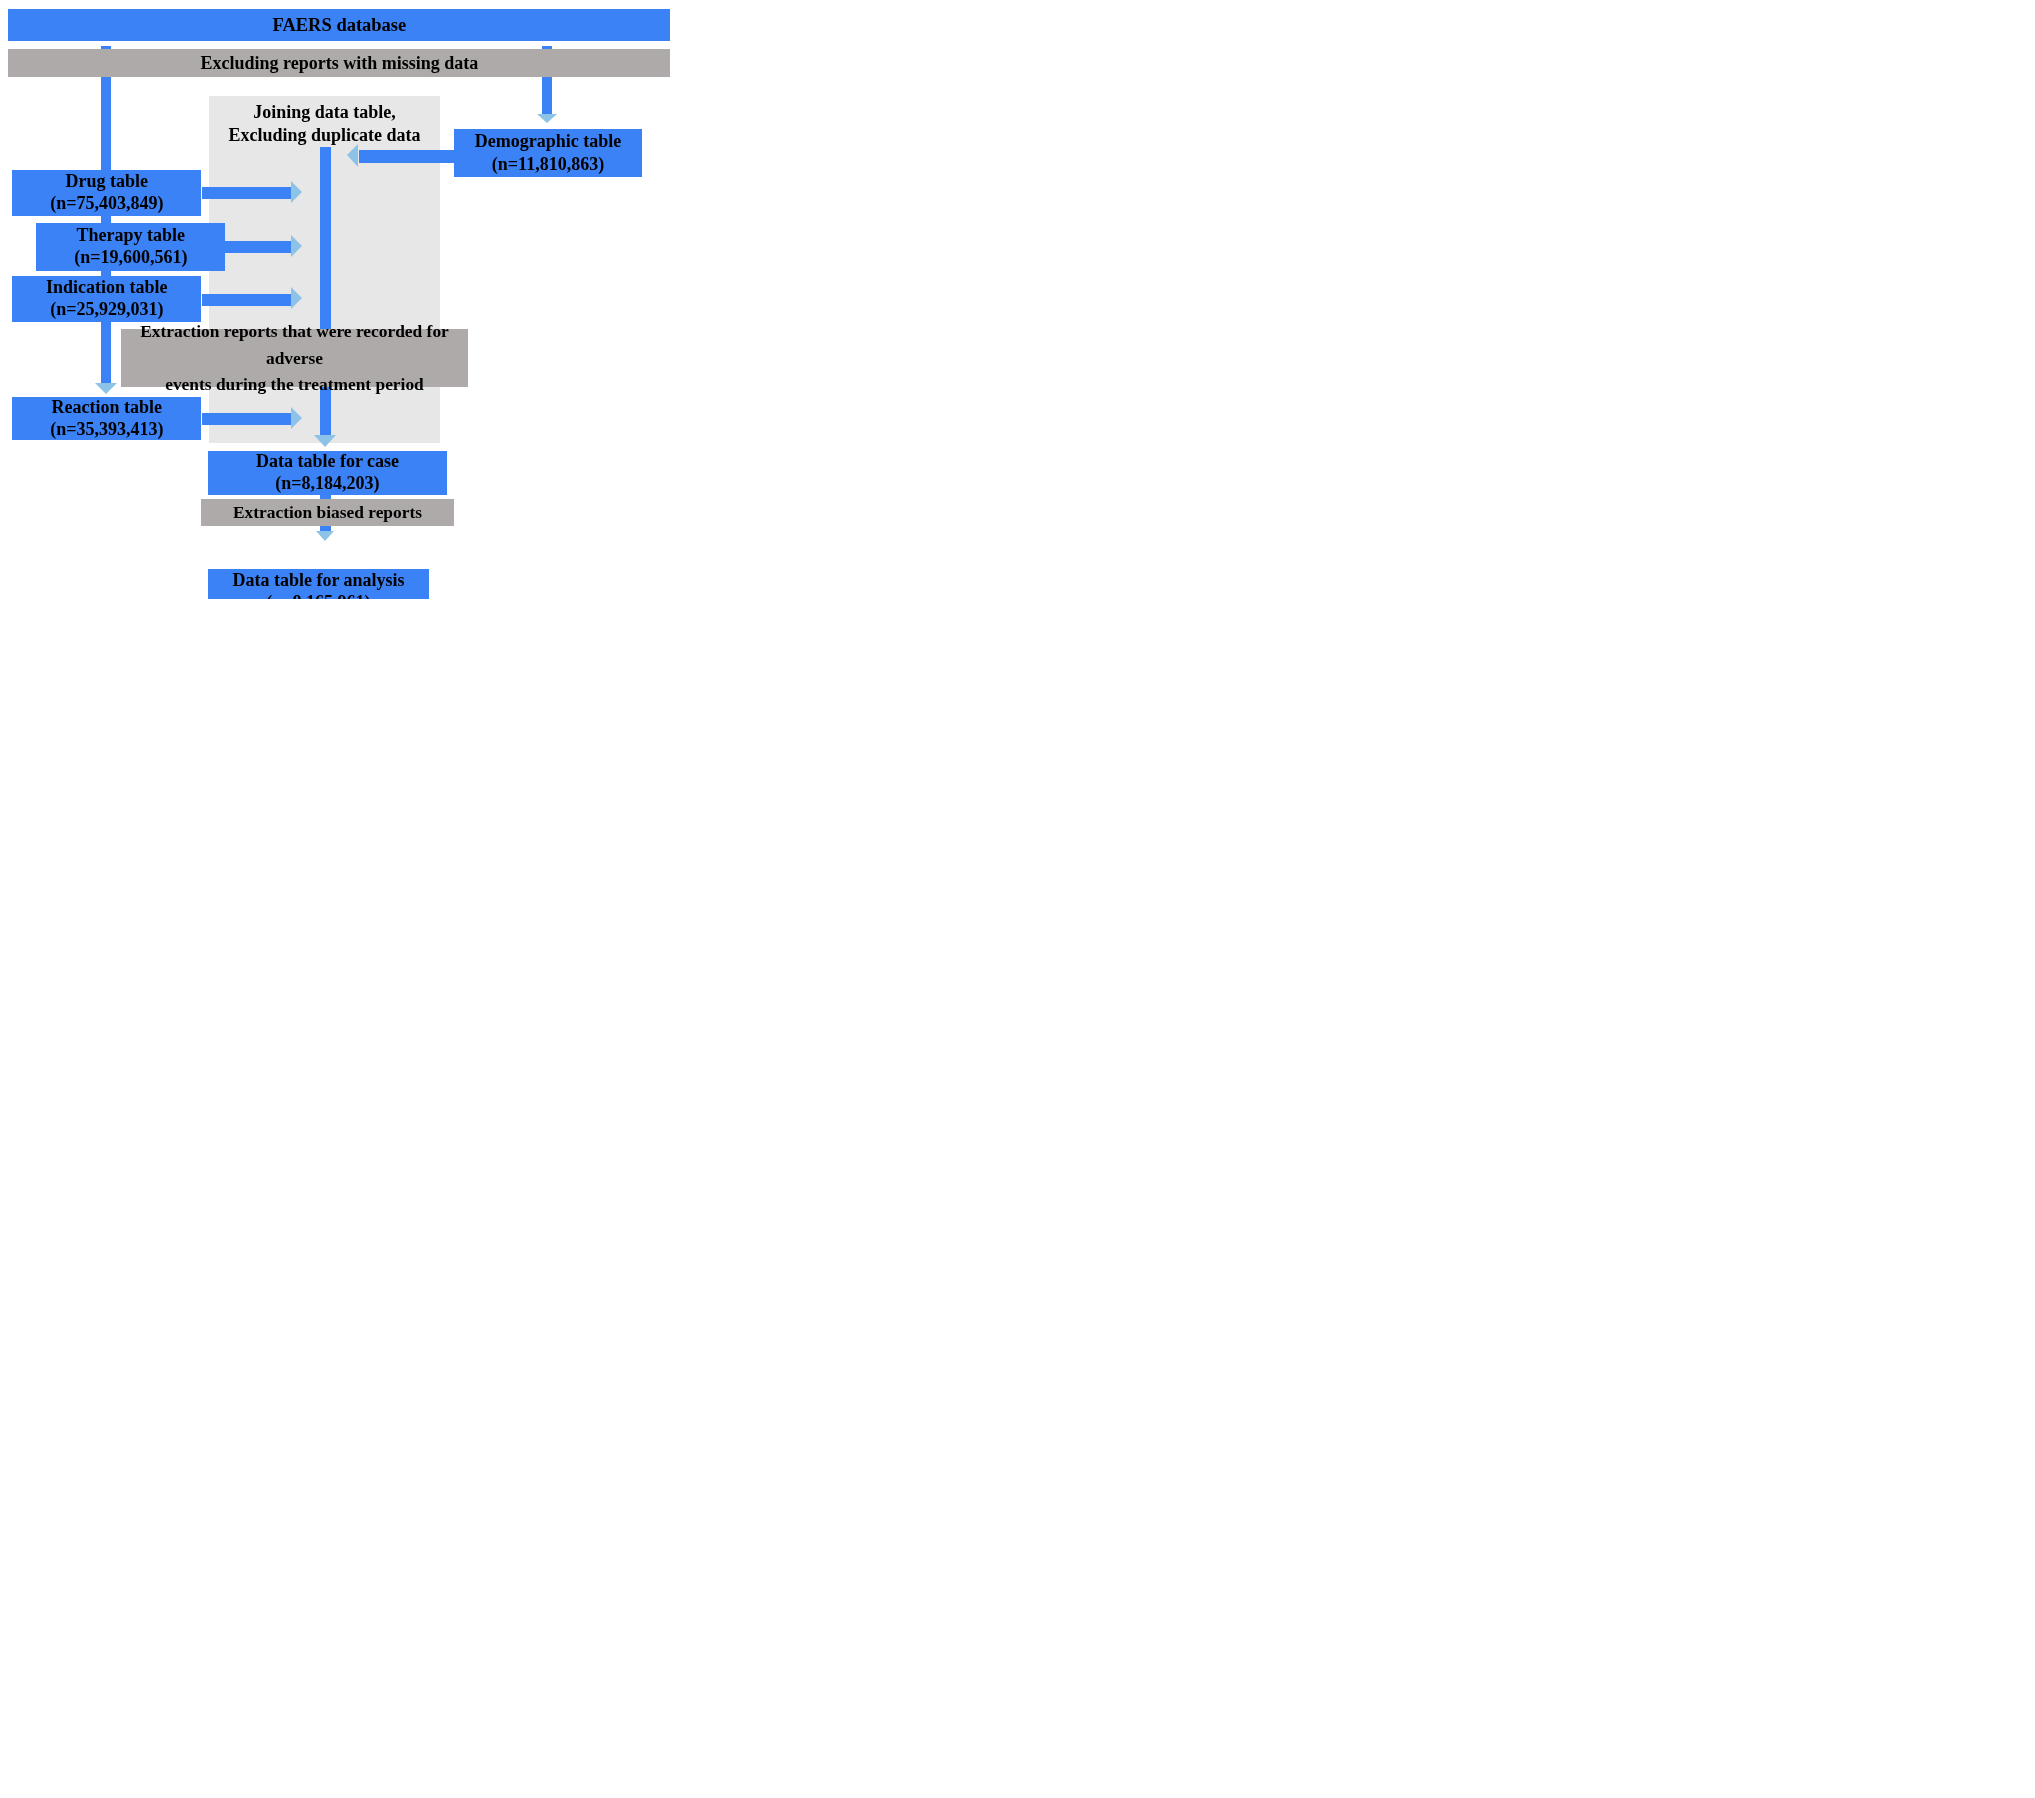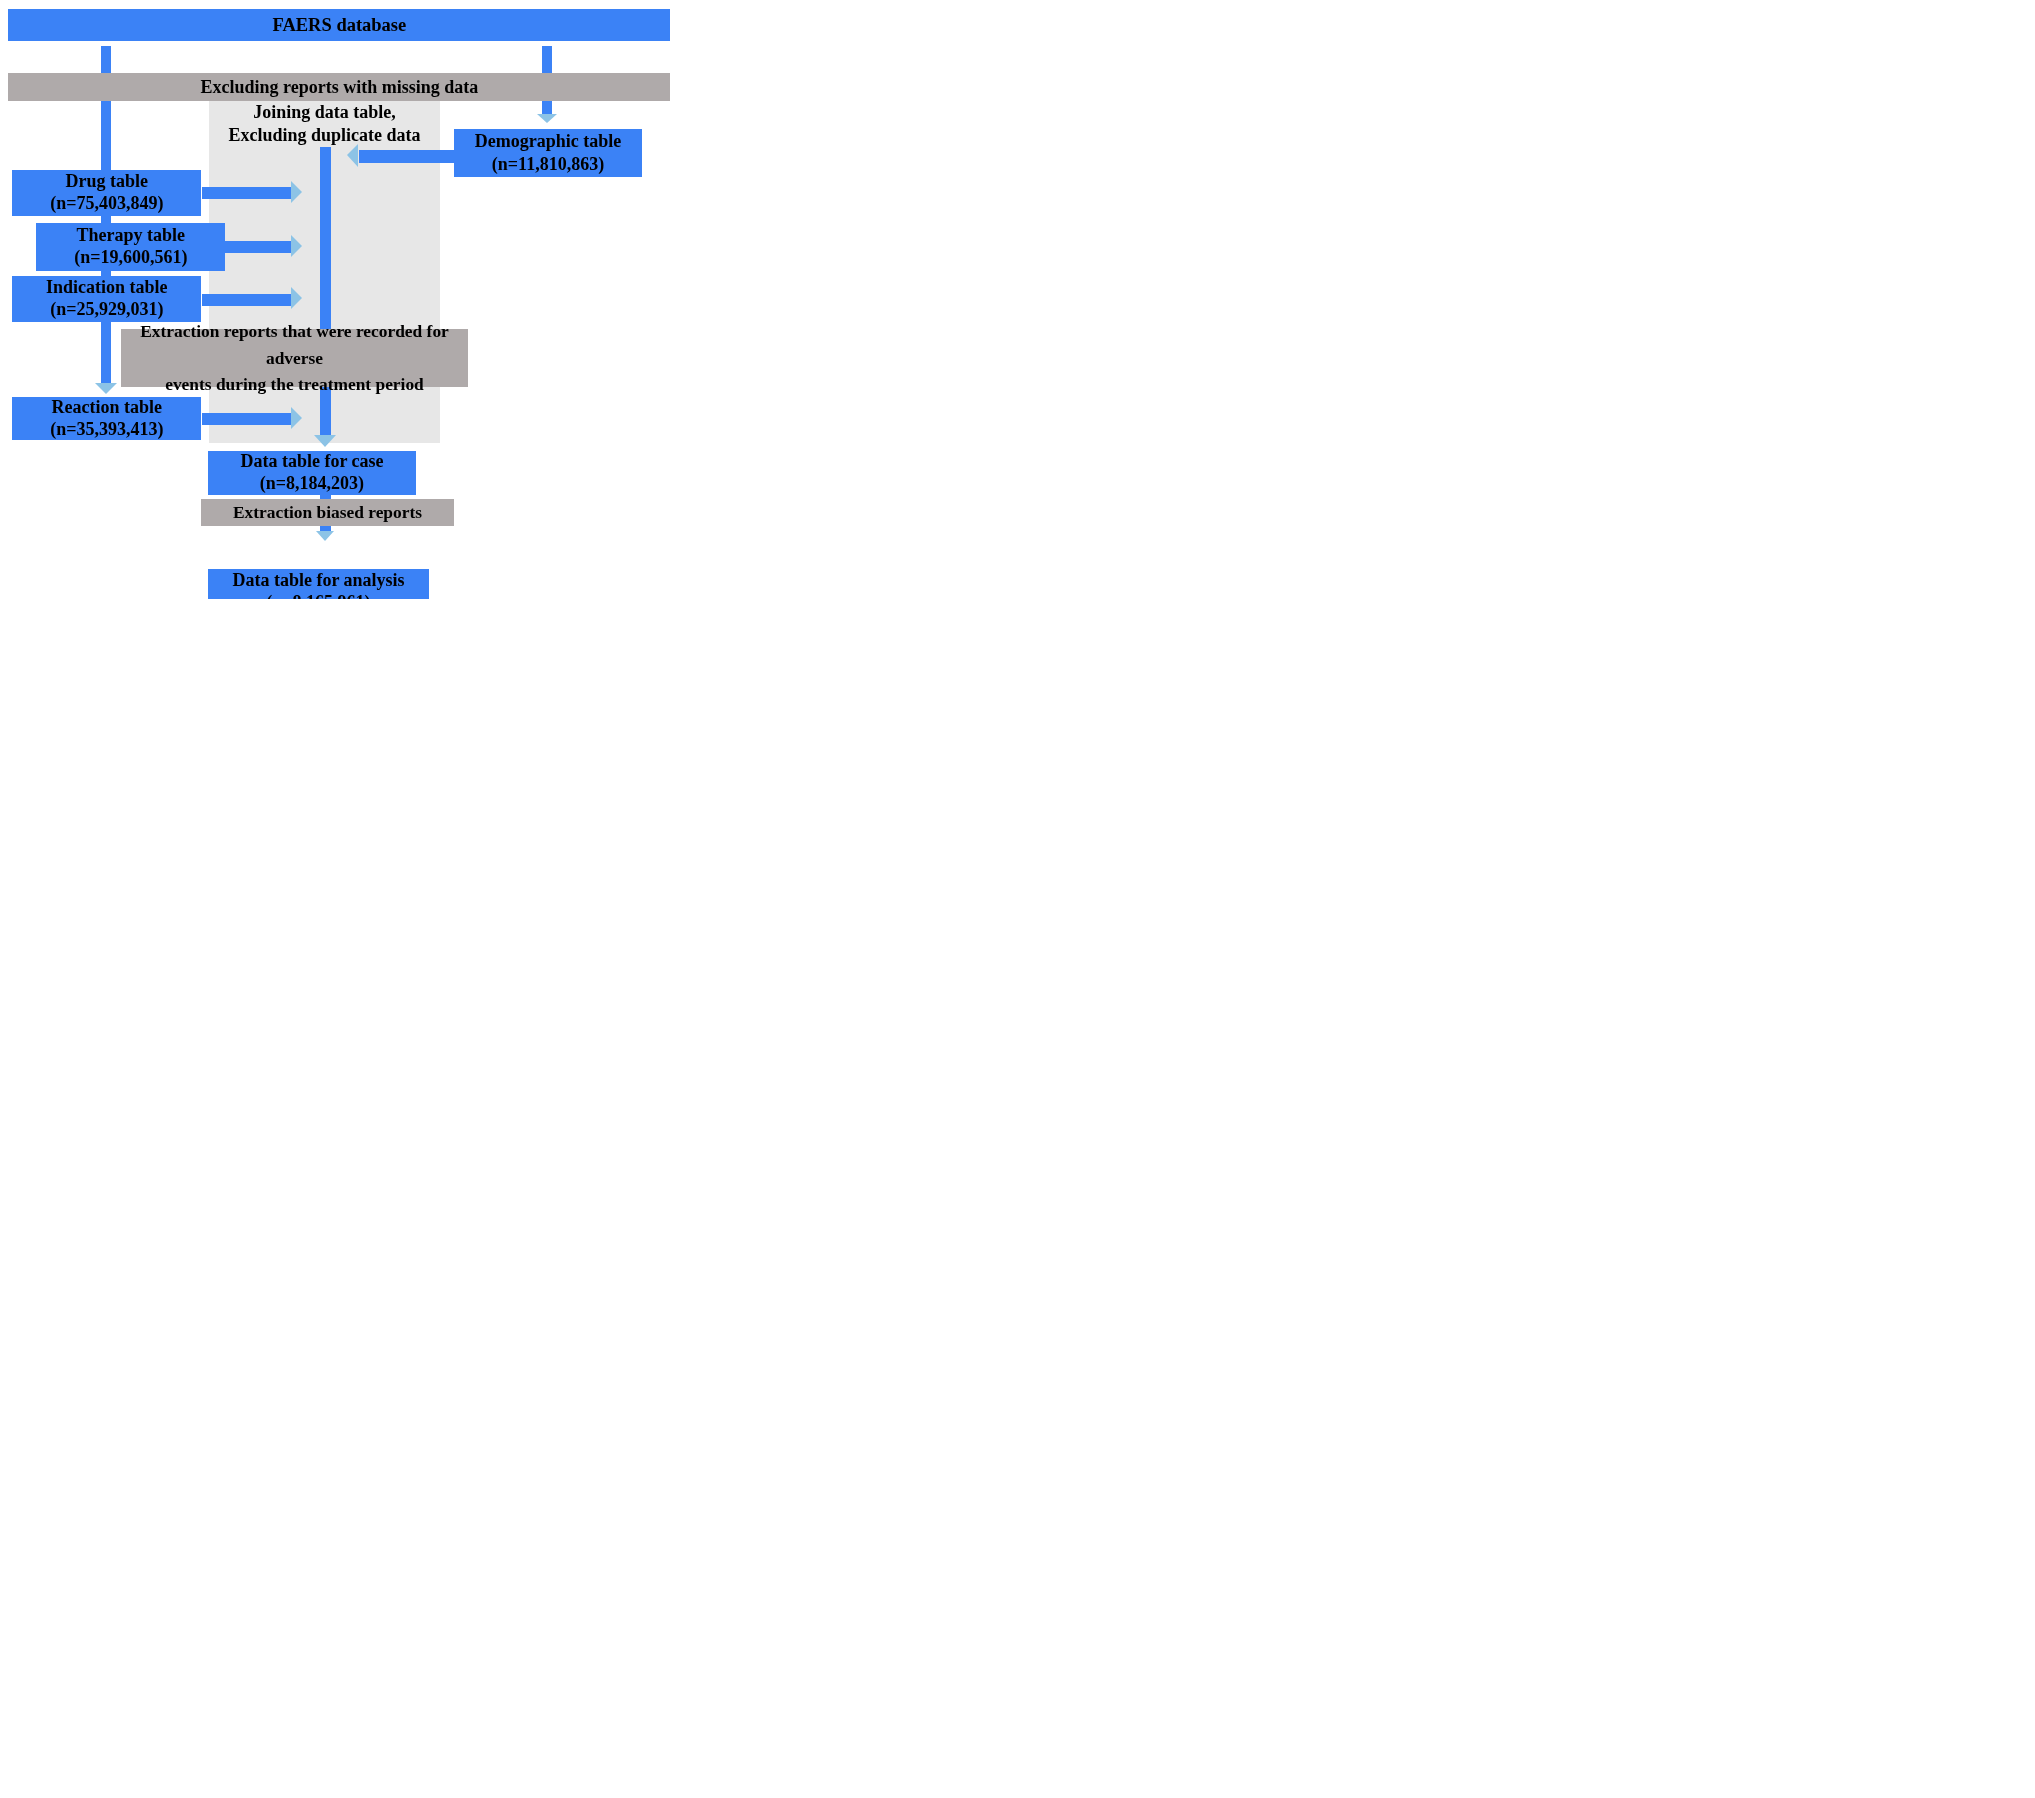--- a/index.html
+++ b/index.html
@@ -90,21 +90,21 @@
 
   <div class="abs z1">
     <div class="abs blue" style="left:320px;top:526px;width:11.2px;height:5px;"></div>
     <div class="abs tri head-down-s" style="left:316px;top:531px;"></div>
   </div>
 
   <div class="abs blue box f33 z2" style="left:8.4px;top:9px;width:662px;height:32px;">
     <div>FAERS database</div>
   </div>
 
-  <div class="abs graybar box f32 z2" style="left:8.4px;top:73px;width:662px;height:27.5px;">
+  <div class="abs graybar box f32 z2" style="left:8.4px;top:49px;width:662px;height:27.5px;">
     <div>Excluding reports with missing data</div>
   </div>
 
   <div class="abs f32 lh13 z2" style="left:209px;top:101px;width:231px;text-align:center;">
     <div>Joining data table,</div>
     <div>Excluding duplicate data</div>
   </div>
 
   <div class="abs blue box f32 lh13 z2" style="left:454px;top:129px;width:188px;height:48px;">
     <div>Demographic table</div>
@@ -129,21 +129,21 @@
   <div class="abs graybar box f31 lh155 z2" style="left:121px;top:329px;width:347px;height:58px;">
     <div>Extraction reports that were recorded for adverse</div>
     <div>events during the treatment period</div>
   </div>
 
   <div class="abs blue box f32 lh12 z2" style="left:12.3px;top:397px;width:189px;height:43px;">
     <div>Reaction table</div>
     <div>(n=35,393,413)</div>
   </div>
 
-  <div class="abs blue box f32 lh12 z2" style="left:208px;top:451px;width:208px;height:44px;">
+  <div class="abs blue box f32 lh12 z2" style="left:208px;top:451px;width:239px;height:44px;">
     <div>Data table for case</div>
     <div>(n=8,184,203)</div>
   </div>
 
   <div class="abs graybar box f31 z2" style="left:201px;top:499px;width:253px;height:27px;">
     <div>Extraction biased reports</div>
   </div>
 
   <div class="abs blue box f32 lh12 z2" style="left:208px;top:569px;width:221px;height:45px;">
     <div>Data table for analysis</div>

